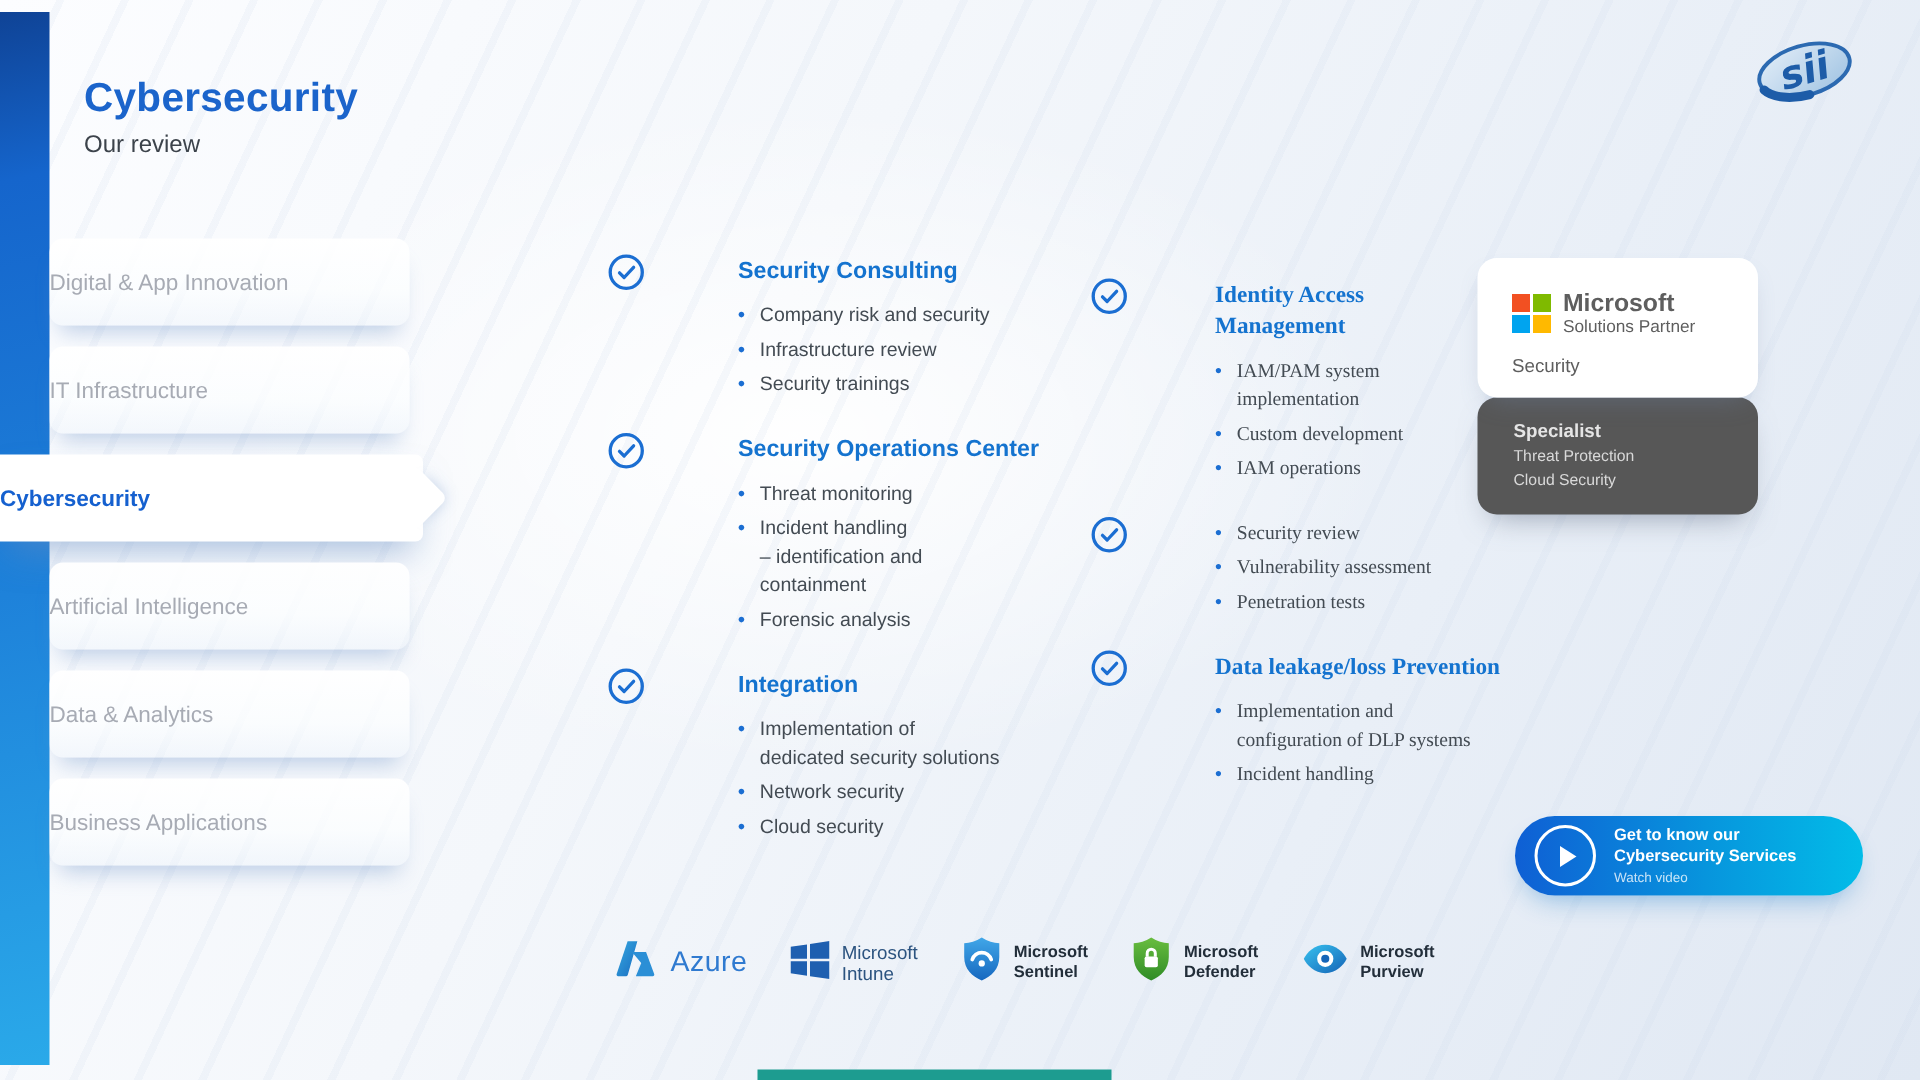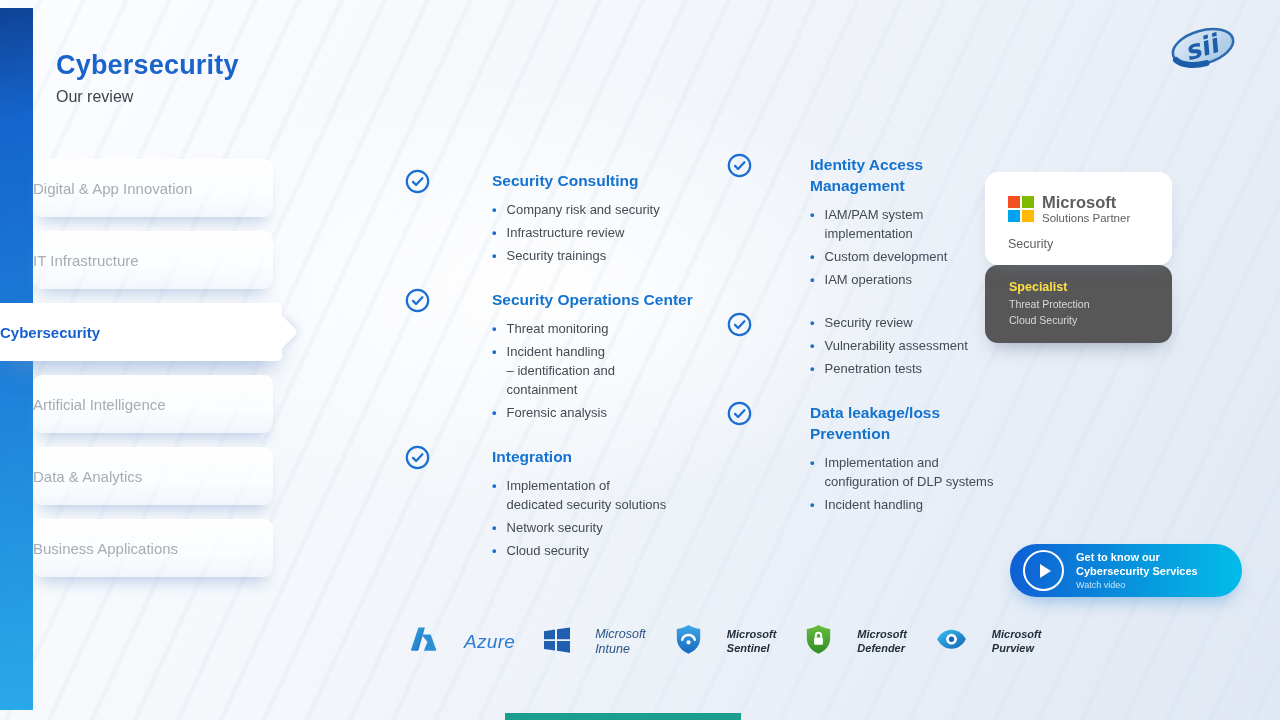--- a/index.html
+++ b/index.html
@@ -31,21 +31,21 @@
   .nav-item.active .nav-card{left:0;right:30px;background:#fff;border-radius:0 5px 5px 0;
     box-shadow:0 13px 24px -7px rgba(100,140,195,.55);color:#1560cf;font-weight:700;}
   .nav-item.active .nav-card::after{content:"";position:absolute;right:-10px;top:50%;
     width:32px;height:32px;border-radius:5px;background:#fff;
     transform:translateY(-50%) rotate(45deg);z-index:-1;
     box-shadow:6px -6px 10px -7px rgba(100,140,195,.4);}
 
   
   .col{position:absolute;}
   .col1{left:405px;top:170px;width:302px;}
-  .col2{left:727px;top:154px;width:282px;}
+  .col2{left:727px;top:186px;width:282px;font-family:Liberation Serif, serif;}
   .section{display:grid;grid-template-columns:60px 1fr;margin-bottom:20px;gap:27px;}
   .col2 .section{grid-template-columns:56px 1fr;}
   .check-wrap{margin-top:-1px;}
   .sec-title{font-size:15.5px;font-weight:700;color:#1473cf;line-height:21px;
     white-space:pre-line;margin:0 0 9px 0;}
   .sec-bullets{list-style:none;margin:0;padding:0;}
   .sec-bullets li{display:flex;margin-bottom:4px;}
   .dot{color:#1b6ed2;font-size:13px;line-height:19px;margin-right:10px;font-weight:700;}
   .btxt{font-size:13px;color:#434b53;line-height:19px;white-space:pre-line;}
 
@@ -56,39 +56,39 @@
     box-sizing:border-box;padding:21px 0 0 23px;}
   .p-bottom{position:absolute;left:0;top:93px;width:187px;height:78px;background:#575757;
     border-radius:13px;box-sizing:border-box;padding:15px 0 0 24px;
     box-shadow:0 10px 20px -9px rgba(80,95,120,.55);}
   .ms-row{display:flex;align-items:flex-start;}
   .ms-squares{display:grid;grid-template-columns:12px 12px;grid-template-rows:12px 12px;gap:2px;margin:3px 8px 0 0;}
   .ms-squares span{display:block;}
   .ms-name{font-size:16.5px;font-weight:700;color:#5e5e5e;line-height:18px;}
   .ms-program{font-size:11.5px;color:#5e5e5e;margin-top:1px;}
   .p-area{margin-top:13px;font-size:12.5px;color:#5e5e5e;}
-  .p-level{font-size:12.5px;font-weight:700;color:#fde047;}
+  .p-level{font-size:12.5px;font-weight:700;color:#e5e5e5;}
   .p-spec{font-size:10.5px;color:#d9d9d9;line-height:15px;margin-top:3px;}
   .p-spec div{margin-bottom:1px;}
 
   
   .cta{position:absolute;left:1010px;top:544px;width:232px;height:53px;border-radius:27px;
     background:linear-gradient(90deg,#0f5fd4 0%,#0795dd 55%,#02bce8 100%);
     display:flex;align-items:center;padding-left:13px;box-sizing:border-box;cursor:pointer;
     box-shadow:0 9px 18px -7px rgba(20,120,200,.45);}
   .play{width:37px;height:37px;border-radius:50%;border:2.4px solid #fff;flex:0 0 auto;
     display:flex;align-items:center;justify-content:center;margin-right:12px;}
   .play-tri{width:0;height:0;border-left:11px solid #fff;border-top:7px solid transparent;
     border-bottom:7px solid transparent;margin-left:3px;}
   .cta-line{font-size:11px;font-weight:700;color:#fff;line-height:13.5px;}
   .cta-sub{font-size:9px;color:rgba(255,255,255,.78);margin-top:2px;}
 
   
   .products{position:absolute;left:408px;top:624px;display:flex;align-items:center;gap:29px;}
-  .product{display:flex;align-items:center;gap:25px;font-style:italic;}
+  .product{display:flex;align-items:center;gap:8px;}
   .prod-azure-text{font-size:19px;color:#2f7ad0;letter-spacing:.3px;}
   .prod-intune-text{font-size:12.5px;line-height:14.5px;color:#2c5480;}
   .prod-bold-text{font-size:11px;font-weight:700;line-height:13.5px;color:#222e3a;}
 
   .teal-strip{position:absolute;left:505px;bottom:0;width:236px;height:7px;background:#1d9c90;}
 </style>
 </head>
 <body>
 
 <div class="slide">

